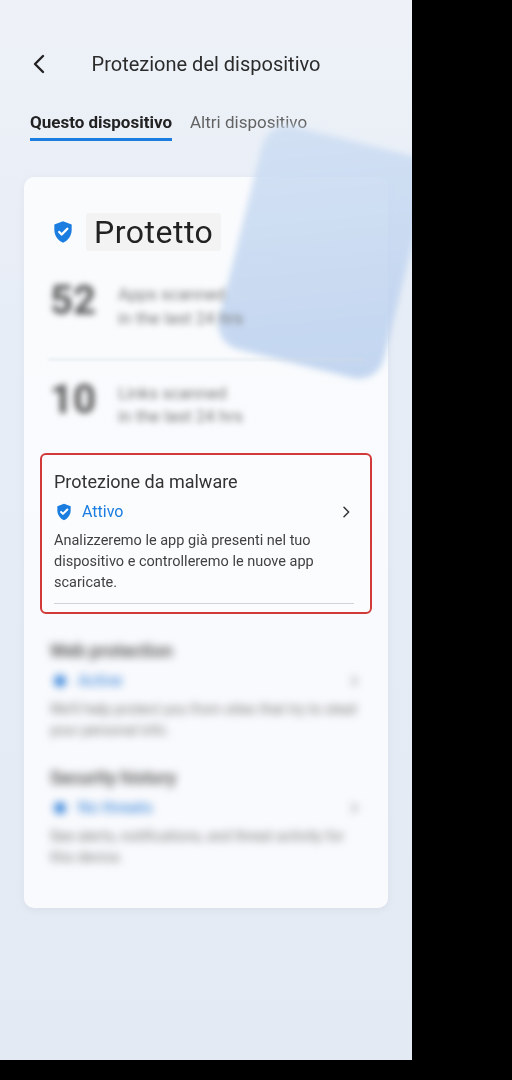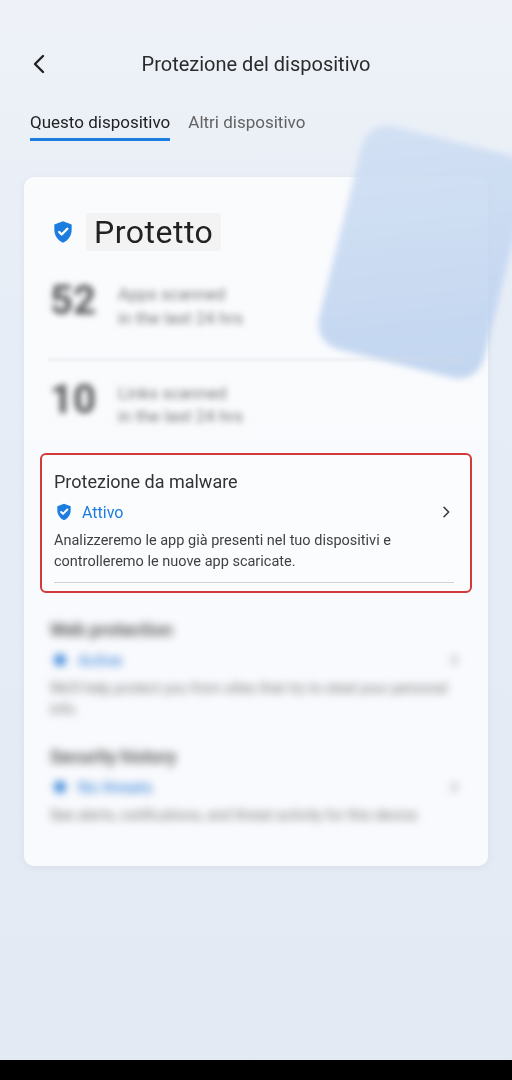--- a/index.html
+++ b/index.html
@@ -1,42 +1,42 @@
 <!DOCTYPE html>
 <html><head>
 <meta charset="utf-8">
 <style>
   html,body{margin:0;padding:0;width:512px;height:1080px;font-family:-apple-system,"Segoe UI",Roboto,Arial,sans-serif;background:#000;overflow:hidden}
-  .screen{width:512px;height:1060px;background:linear-gradient(180deg,#eef2f8 0%,#e7edf6 30%,#e4eaf4 100%);position:relative;overflow:hidden}
+  .screen{width:412px;height:1060px;background:linear-gradient(180deg,#eef2f8 0%,#e7edf6 30%,#e4eaf4 100%);position:relative;overflow:hidden}
   .bottom-bar{width:512px;height:20px;background:#000}
   
   .header{display:flex;align-items:center;padding:52px 28px 36px 28px}
   .back{width:24px;height:24px;cursor:pointer}
   .title{flex:1;text-align:center;font-size:20px;color:#2b2b2b;margin-left:-24px}
   
   .tabs{display:flex;gap:18px;padding:0 30px 8px 30px;font-size:17px;color:#636363}
   .tab{padding-bottom:6px;cursor:pointer}
-  .tab.active{color:#222;font-weight:400;border-bottom:3px solid #1b7de0}
+  .tab.active{color:#222;font-weight:700;border-bottom:3px solid #1b7de0}
   
   .card{margin:28px 24px 0 24px;background:rgba(255,255,255,0.75);border-radius:10px;padding:36px 26px 30px 26px;position:relative;box-shadow:0 2px 8px rgba(0,0,0,.05)}
   .phone-deco{position:absolute;top:-40px;right:-20px;width:170px;height:230px;background:linear-gradient(160deg,#cfdff4,#b9cfee);border-radius:26px;transform:rotate(14deg);filter:blur(3px);opacity:.85}
   .status-row{display:flex;align-items:center;gap:10px;margin-bottom:30px;position:relative}
   .shield{width:26px;height:26px;display:inline-flex;align-items:center;justify-content:center}
   .shield svg{width:26px;height:26px}
   .status-text{font-size:32px;color:#222;background:#f3f3f3;padding:0 8px;border-radius:3px;font-weight:400;letter-spacing:.5px}
   
   .stat{display:flex;align-items:flex-start;gap:22px;margin:0 0 28px 0;filter:blur(3px);color:#7a7a7a}
   .stat .num{font-size:40px;font-weight:700;color:#555;line-height:1}
   .stat .lbl{font-size:17px;line-height:1.4;margin-top:2px}
   .divider{height:1px;background:#d9dde3;margin:6px -2px 20px -2px;filter:blur(1.5px)}
   
   .highlight-wrap{border:2.5px solid #d23a3a;border-radius:6px;margin:-4px -10px 6px -10px;padding:16px 16px 8px 12px;position:relative;z-index:3;background:rgba(255,255,255,.35)}
   .section-title{font-size:18px;color:#333;margin-bottom:10px}
   .status-line{display:flex;align-items:center;justify-content:space-between;margin-bottom:8px;cursor:pointer}
-  .status-left{display:flex;align-items:center;gap:8px}
+  .status-left{display:flex;align-items:flex-start;gap:8px}
   .small-shield{width:20px;height:20px;display:inline-flex}
   .small-shield svg{width:20px;height:20px}
   .status-label{font-size:16px;color:#1b7de0}
   .chev{width:16px;height:16px;color:#444}
   .section-desc{font-size:14.5px;color:#414141;line-height:1.45;margin-bottom:10px}
   .thin-div{height:1px;background:#cfd4db;margin-top:6px}
   
   .blurred-section{filter:blur(4px);margin:26px 0 0 0;color:#6b6b6b}
   .blurred-section .section-title{font-size:18px;font-weight:600;color:#555}
   .blurred-section .status-line{margin:8px 0}
@@ -102,21 +102,21 @@
               </svg>
           </span>
           <span class="status-label">Attivo</span>
         </span>
         <span class="chev">
           <svg viewBox="0 0 24 24" fill="none" stroke="#333" stroke-width="2.2" stroke-linecap="round" stroke-linejoin="round">
               <polyline points="9 5 16 12 9 19"></polyline>
             </svg>
         </span>
       </div>
-      <div class="section-desc">Analizzeremo le app già presenti nel tuo dispositivi e controlleremo le nuove app scaricate.</div>
+      <div class="section-desc">Analizzeremo le app già presenti nel tuo dispositivo e controlleremo le nuove app scaricate.</div>
       <div class="thin-div"></div>
     </div>
 
     <div class="blurred-section">
       <div class="section-title">Web protection</div>
       <div class="status-line">
         <span class="status-left">
           <span class="small-shield">
             <svg viewBox="0 0 24 24">
                 <circle cx="12" cy="12" r="7" fill="#2a7cd8"></circle>

